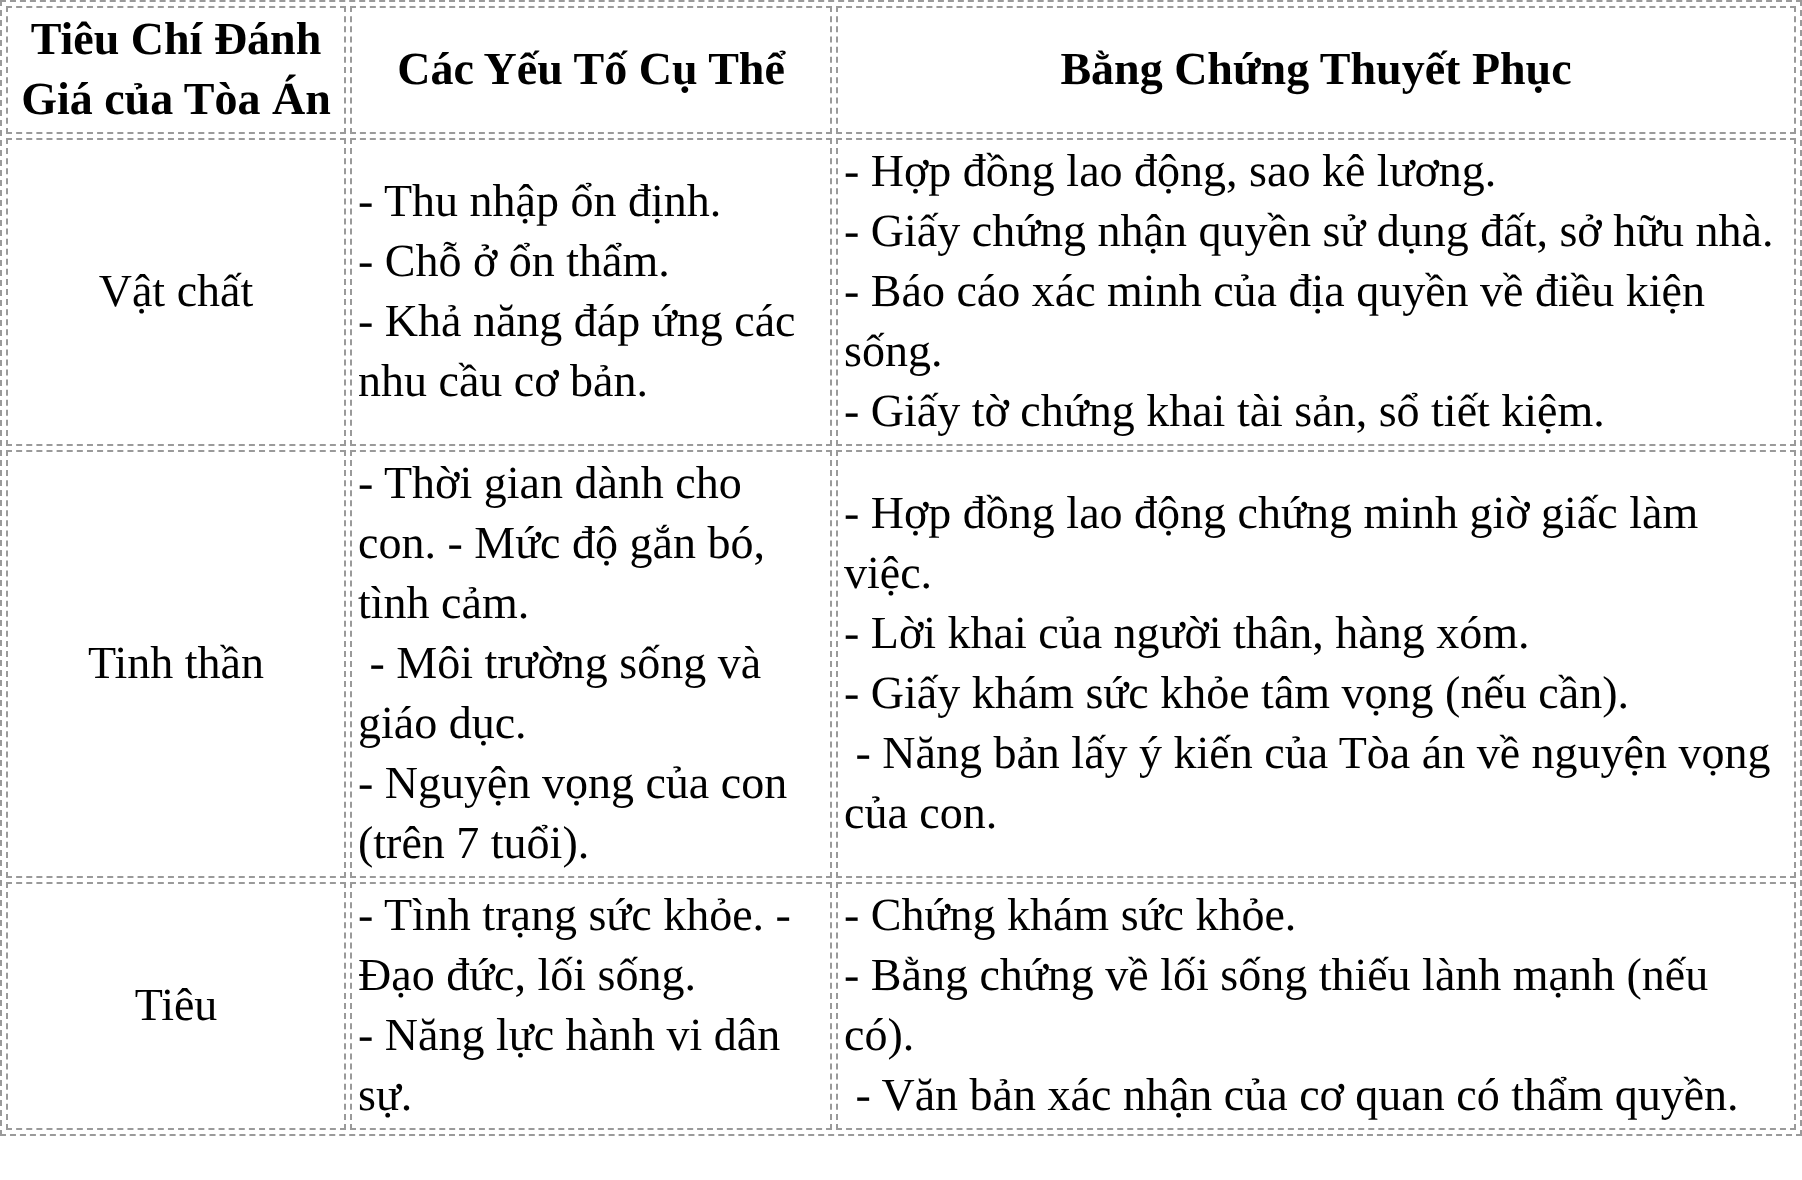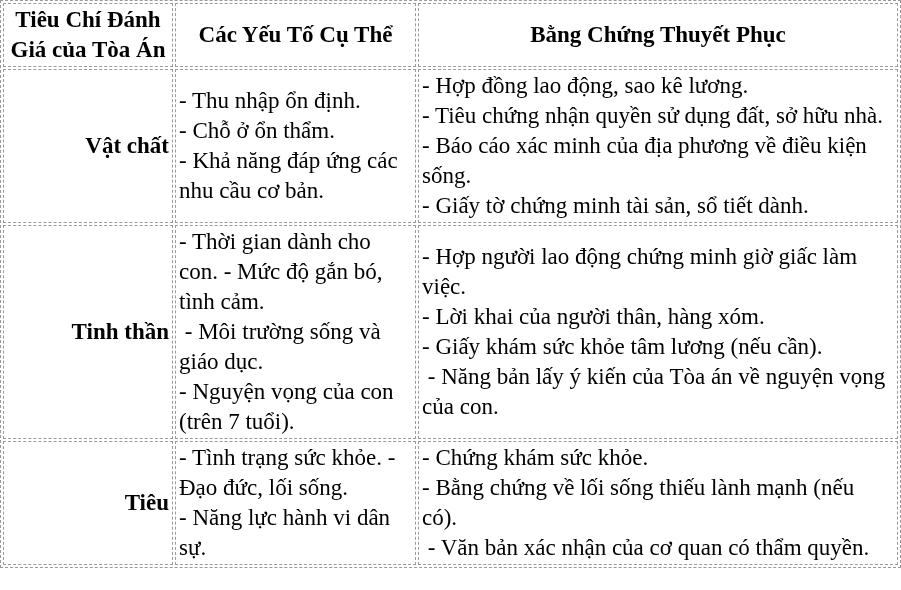--- a/index.html
+++ b/index.html
@@ -27,22 +27,22 @@
     padding: 1px 3px;
     vertical-align: middle;
     overflow: hidden;
   }
   table.eval th {
     font-weight: bold;
     text-align: center;
     height: 60px;
   }
   td.crit {
-    font-weight: bold;
-    text-align: right;
+    font-weight: normal;
+    text-align: center;
   }
   td.items { text-align: left; }
   .line {
     margin: 0;
     white-space: pre-wrap;
     word-wrap: break-word;
   }
 </style>
 </head>
 <body>
@@ -63,36 +63,36 @@
   <tbody>
       <tr>
         <td class="crit">Vật chất</td>
         <td class="items">
           <div class="line">- Thu nhập ổn định.</div>
           <div class="line">- Chỗ ở ổn thẩm.</div>
           <div class="line">- Khả năng đáp ứng các nhu cầu cơ bản.</div>
         </td>
         <td class="items">
           <div class="line">- Hợp đồng lao động, sao kê lương.</div>
-          <div class="line">- Tiêu chứng nhận quyền sử dụng đất, sở hữu nhà.</div>
-          <div class="line">- Báo cáo xác minh của địa phương về điều kiện sống.</div>
-          <div class="line">- Giấy tờ chứng minh tài sản, sổ tiết dành.</div>
+          <div class="line">- Giấy chứng nhận quyền sử dụng đất, sở hữu nhà.</div>
+          <div class="line">- Báo cáo xác minh của địa quyền về điều kiện sống.</div>
+          <div class="line">- Giấy tờ chứng khai tài sản, sổ tiết kiệm.</div>
         </td>
       </tr>
       <tr>
         <td class="crit">Tinh thần</td>
         <td class="items">
           <div class="line">- Thời gian dành cho con. - Mức độ gắn bó, tình cảm.</div>
           <div class="line"> - Môi trường sống và giáo dục.</div>
           <div class="line">- Nguyện vọng của con (trên 7 tuổi).</div>
         </td>
         <td class="items">
-          <div class="line">- Hợp người lao động chứng minh giờ giấc làm việc.</div>
+          <div class="line">- Hợp đồng lao động chứng minh giờ giấc làm việc.</div>
           <div class="line">- Lời khai của người thân, hàng xóm.</div>
-          <div class="line">- Giấy khám sức khỏe tâm lương (nếu cần).</div>
+          <div class="line">- Giấy khám sức khỏe tâm vọng (nếu cần).</div>
           <div class="line"> - Năng bản lấy ý kiến của Tòa án về nguyện vọng của con.</div>
         </td>
       </tr>
       <tr>
         <td class="crit">Tiêu</td>
         <td class="items">
           <div class="line">- Tình trạng sức khỏe. - Đạo đức, lối sống.</div>
           <div class="line">- Năng lực hành vi dân sự.</div>
         </td>
         <td class="items">

